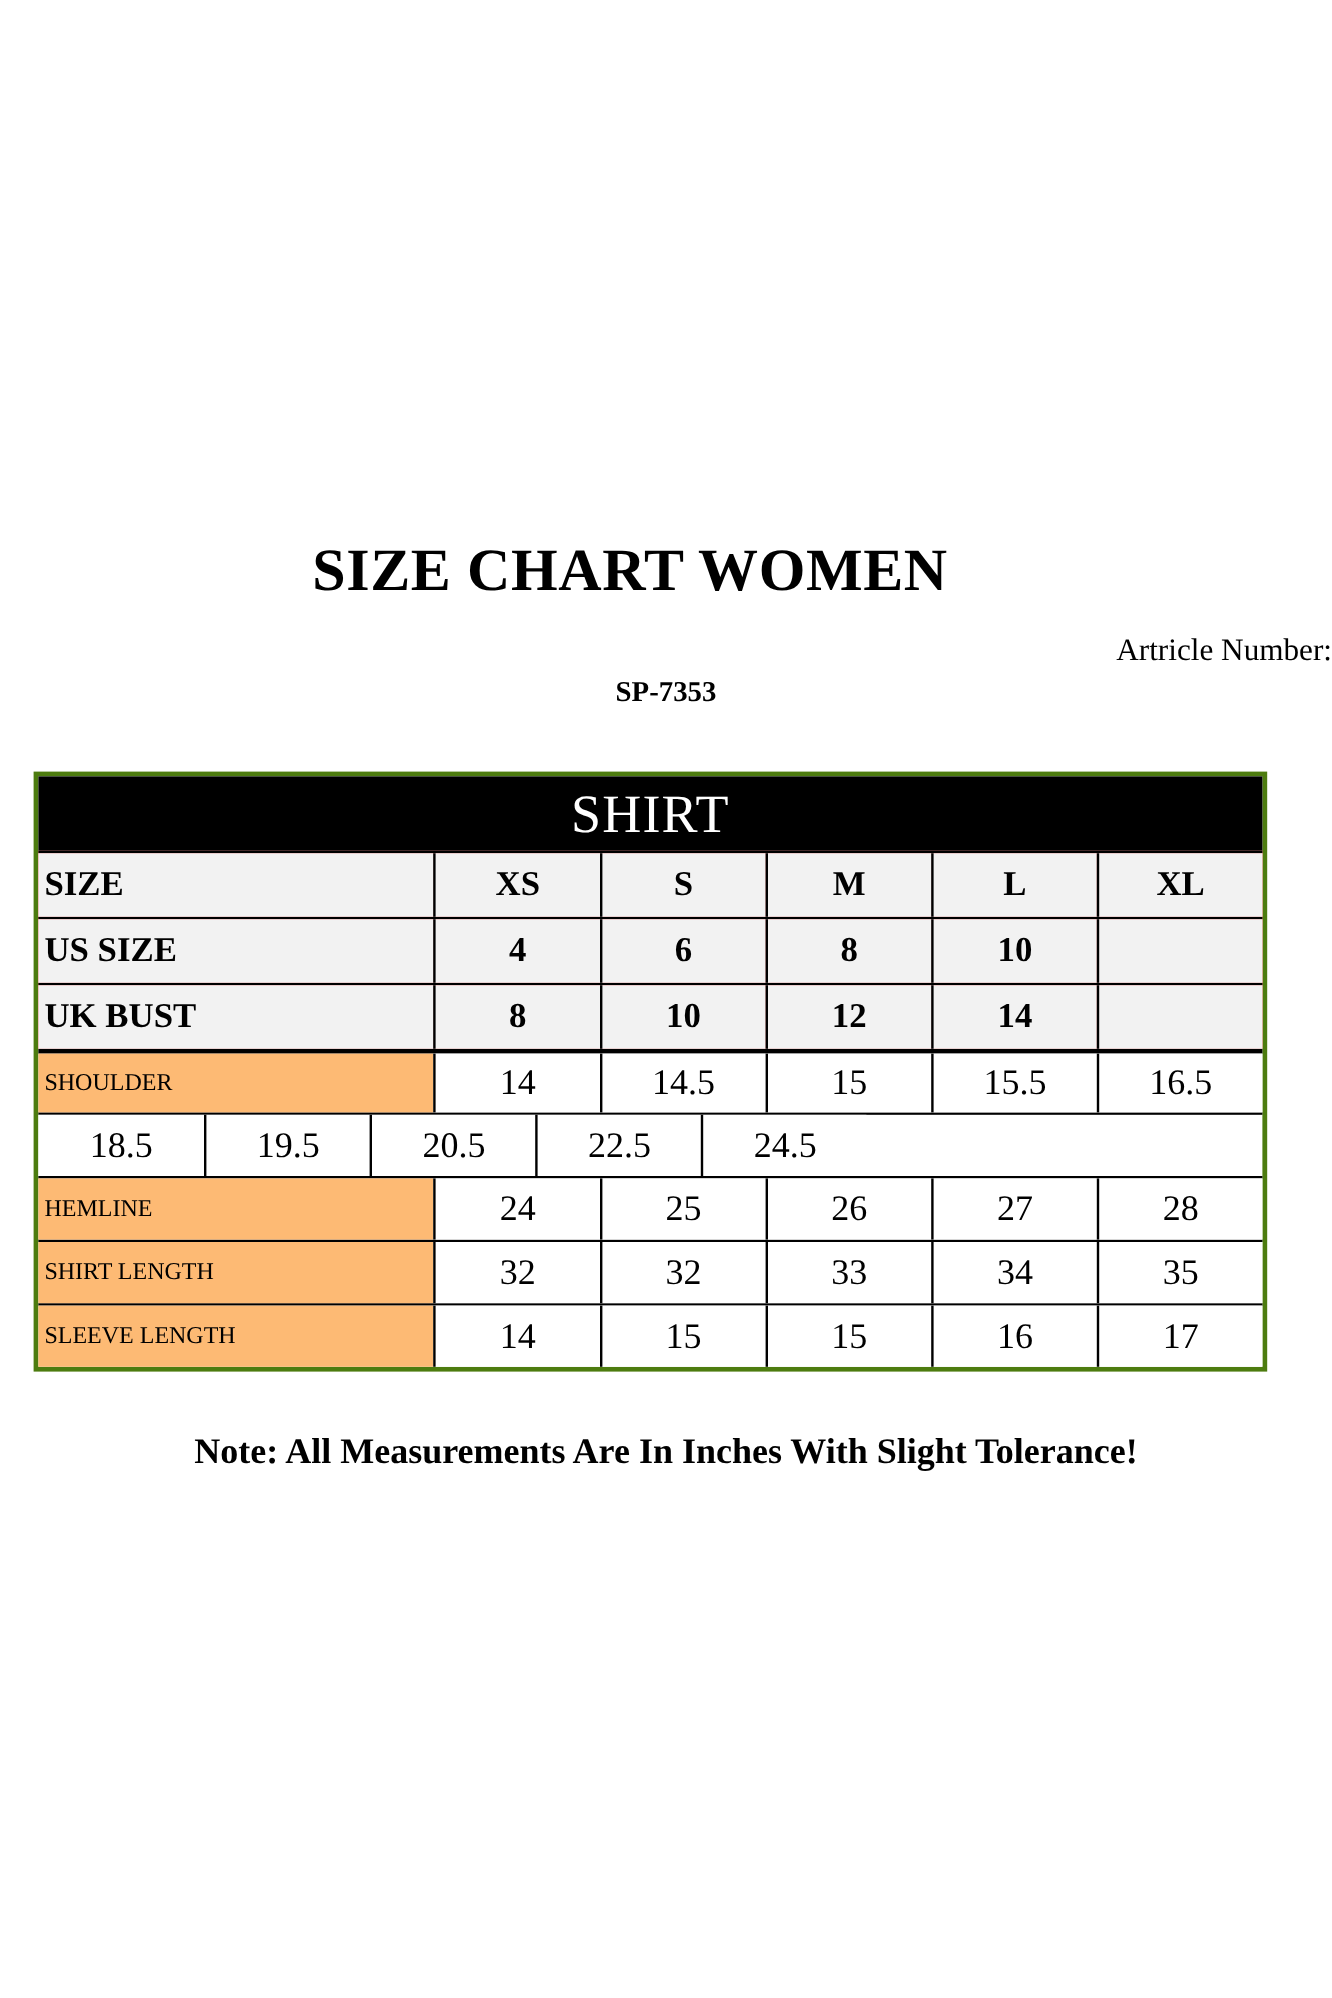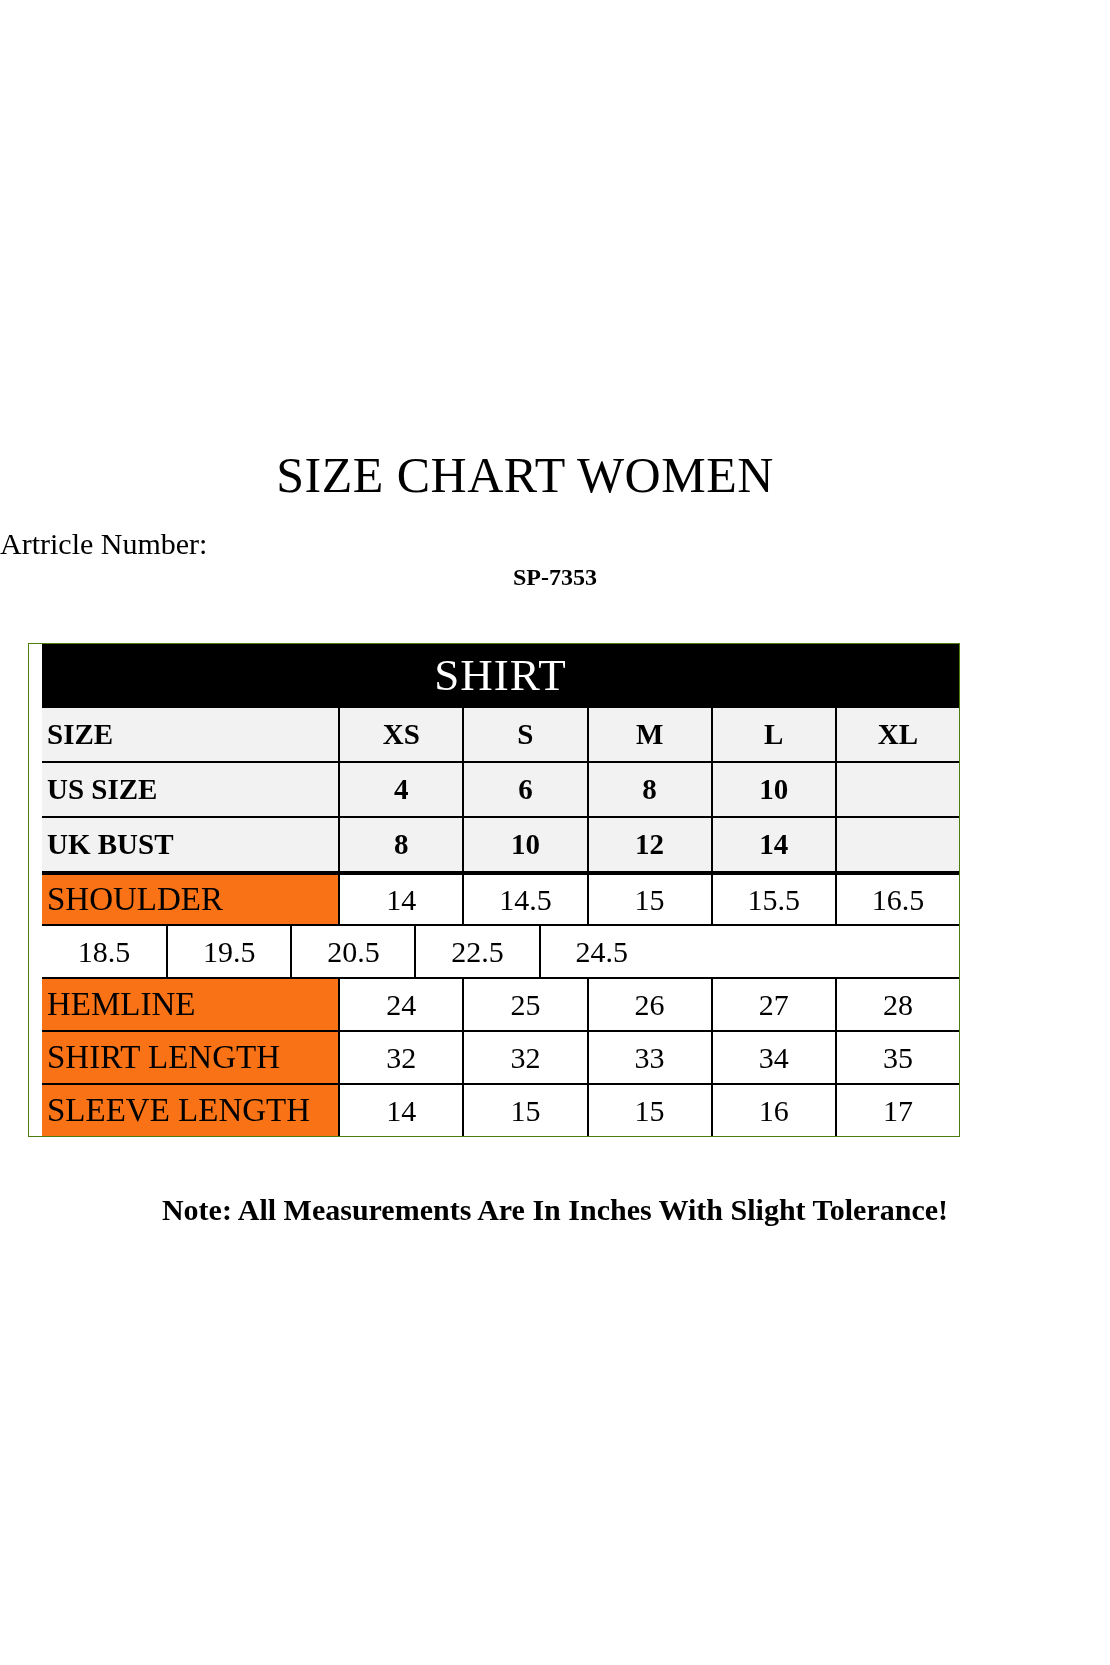--- a/index.html
+++ b/index.html
@@ -1,34 +1,34 @@
 <!DOCTYPE html>
 <html><head>
 <meta charset="utf-8">
 <style>
   * { margin: 0; padding: 0; box-sizing: border-box; }
   html, body { width: 1110px; height: 1665px; background: #ffffff; overflow: hidden; }
   body { font-family: "Liberation Serif", "DejaVu Serif", serif; color: #000; position: relative; }
 
   .page-title {
     position: absolute; top: 446px; left: 0; width: 1050px;
-    text-align: center; font-size: 50px; font-weight: 400; letter-spacing: 0.5px;
+    text-align: center; font-size: 50px; font-weight: 700; letter-spacing: 0.5px;
   }
   .article-label {
     position: absolute; top: 527px; left: 0; width: 1110px;
-    text-align: left; font-size: 30px; font-weight: 400;
+    text-align: right; font-size: 26px; font-weight: 400;
   }
   .article-number {
     position: absolute; top: 564px; left: 0; width: 1110px;
     text-align: center; font-size: 24px; font-weight: 700;
   }
 
   .size-table {
-    position: absolute; left: 28px; top: 643px; width: 932px;
-    border: 1px solid #4d7c0f; background: #fff; padding-left: 13px;
+    position: absolute; left: 28px; top: 643px; width: 1028px;
+    border: 4px solid #4d7c0f; background: #fff;
   }
   .table-caption {
     background: #000; color: #fff; height: 62px;
     display: flex; align-items: center; justify-content: center;
     font-size: 45px; letter-spacing: 1px;
   }
   .trow { display: flex; border-top: 2px solid #000; }
   .trow.thick-top { border-top: 4px solid #000; }
   .cell {
     border-left: 2px solid #000;
@@ -36,21 +36,21 @@
     overflow: hidden; white-space: nowrap;
   }
   .cell:first-child { border-left: none; }
   .cell.label-cell { justify-content: flex-start; padding-left: 5px; }
   .lcol { width: 32.3%; }
   .vcol { width: 13.54%; }
 
   .size-row { height: 55px; background: #ef4444; }
   .size-row .cell { font-weight: 700; font-size: 29px; background: #f2f2f2; }
   .meas-row { height: 53px; }
-  .meas-row .label-cell { background: #f97316; font-size: 33px; font-weight: 400; }
+  .meas-row .label-cell { background: #fdba74; font-size: 20px; font-weight: 400; }
   .meas-row .vcol { background: #ffffff; font-size: 30px; font-weight: 400; }
 
   .note {
     position: absolute; left: 30px; top: 1193px; width: 1050px;
     font-size: 30px; font-weight: 700; text-align: center;
   }
 </style>
 </head>
 <body>
 

